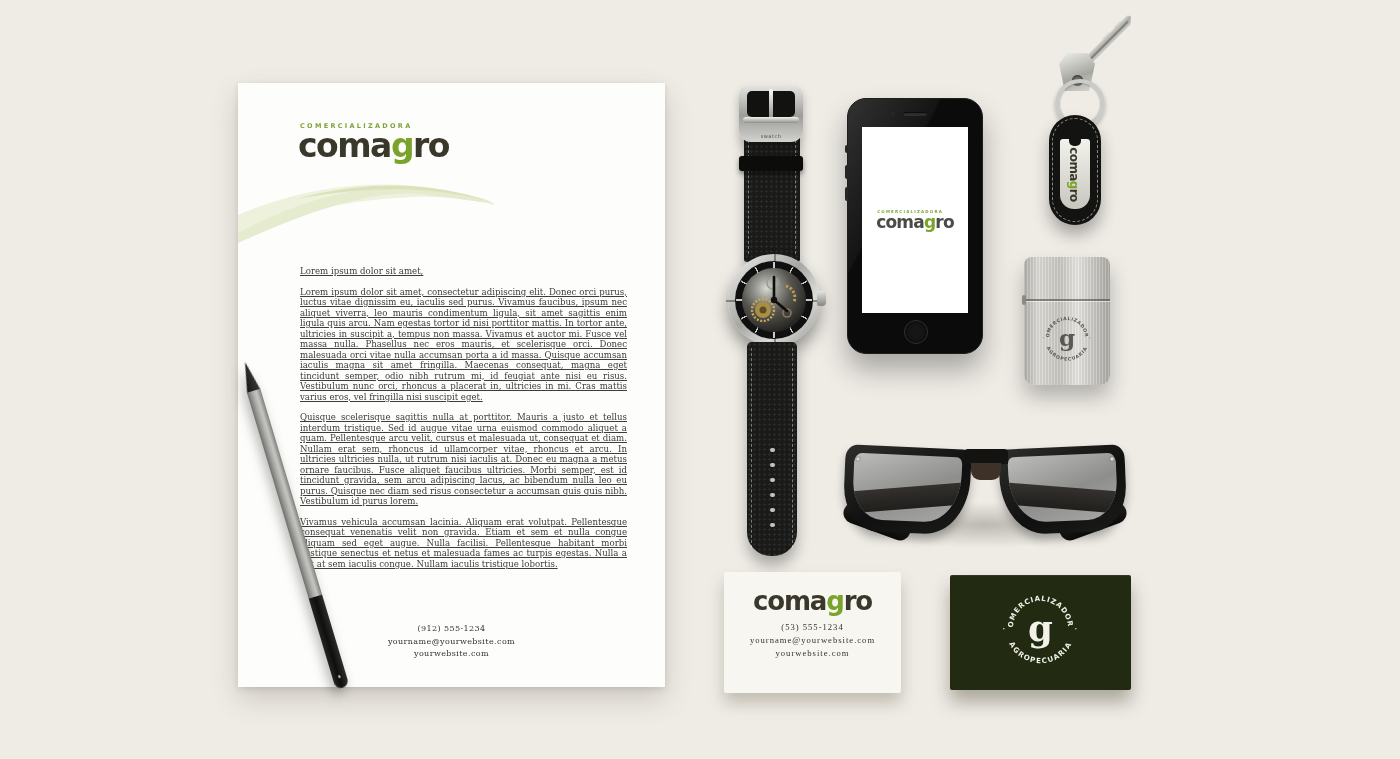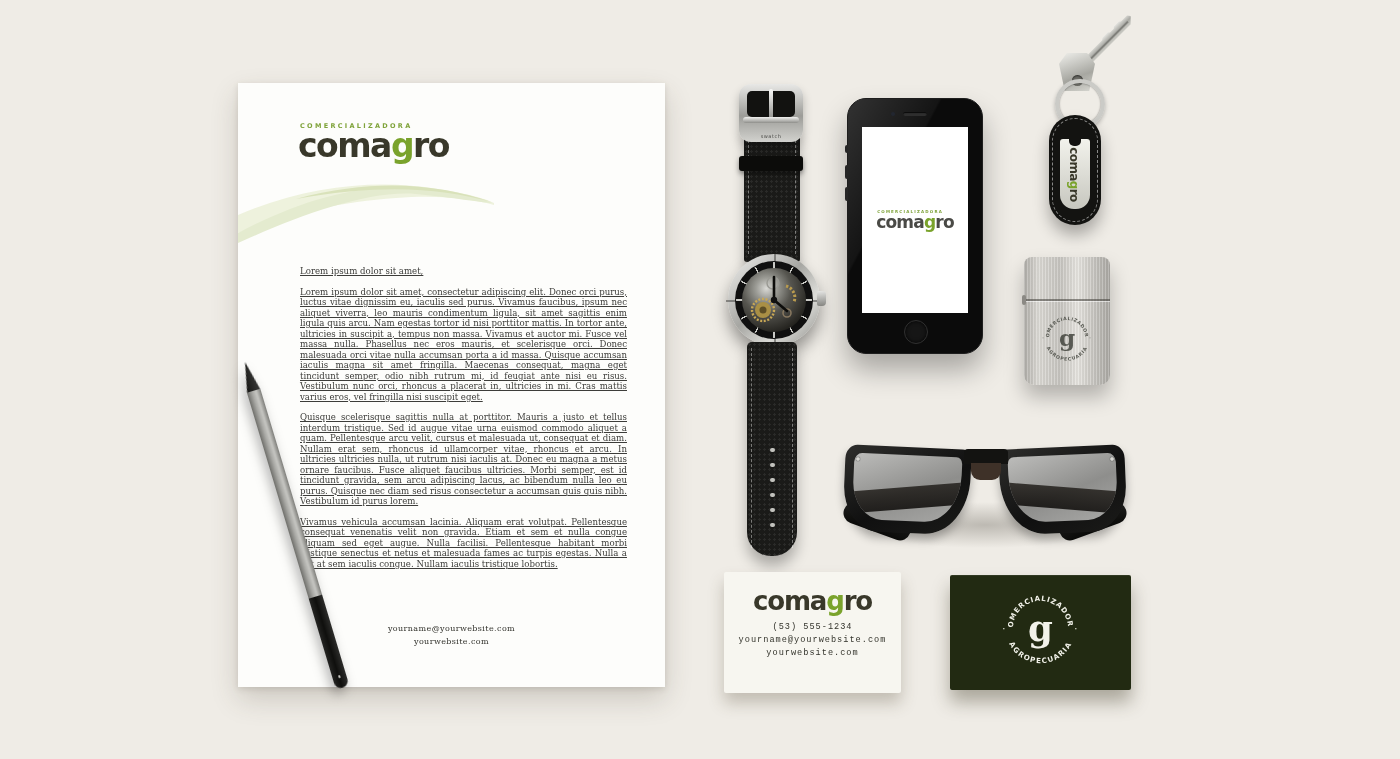--- a/index.html
+++ b/index.html
@@ -139,21 +139,21 @@
   .lens-frame.right .temple-behind{transform:rotate(7deg);}
   .sun-bridge{position:absolute;left:124px;top:26px;width:44px;height:15px;background:#131311;border-radius:4px 4px 0 0;}
   .sun-bridge-under{position:absolute;left:131px;top:40px;width:30px;height:17px;background:#3e3128;border-radius:0 0 9px 9px;}
   .hinge-dot{position:absolute;width:4px;height:4px;border-radius:50%;background:#d8d8d4;box-shadow:0 0 1px #000;}
   .hinge-dot.left{left:16px;top:34px;} .hinge-dot.right{left:270px;top:34px;}
 
   
   .card-front{position:absolute;left:724px;top:572px;width:177px;height:121px;background:#f7f6f0;border-radius:2px;
               box-shadow:0 10px 16px rgba(80,70,45,.28);text-align:center;}
   .card-front .wordmark{font-size:26px;letter-spacing:-1.2px;display:inline-block;margin-top:18px;}
-  .card-contact{margin-top:7px;font-family:Liberation Mono, monospace;font-size:8.6px;line-height:13px;
+  .card-contact{margin-top:7px;font-family:Liberation Serif, serif;font-size:8.6px;line-height:13px;
                 letter-spacing:1px;color:#33332b;}
   .card-back{position:absolute;left:950px;top:575px;width:181px;height:114px;background:#222a12;border-radius:2px;
              box-shadow:0 12px 18px rgba(60,55,35,.38);border-top:1px solid rgba(255,255,255,.07);}
   .card-back-stamp{position:absolute;left:46px;top:8px;width:89px;height:89px;}
 
   .stamp-text{font-family:"DejaVu Sans",sans-serif;font-weight:bold;}
 </style>
 </head>
 <body>
 
@@ -169,20 +169,21 @@
       <span class="brand-tagline">COMERCIALIZADORA</span>
       <span class="wordmark"><span>coma</span><span class="accent">g</span><span>ro</span></span>
     </div>
     <div class="lh-body">
       <p class="lh-salutation">Lorem ipsum dolor sit amet,</p>
       <p>Lorem ipsum dolor sit amet, consectetur adipiscing elit. Donec orci purus, luctus vitae dignissim eu, iaculis sed purus. Vivamus faucibus, ipsum nec aliquet viverra, leo mauris condimentum ligula, sit amet sagittis enim ligula quis arcu. Nam egestas tortor id nisi porttitor mattis. In tortor ante, ultricies in suscipit a, tempus non massa. Vivamus et auctor mi. Fusce vel massa nulla. Phasellus nec eros mauris, et scelerisque orci. Donec malesuada orci vitae nulla accumsan porta a id massa. Quisque accumsan iaculis magna sit amet fringilla. Maecenas consequat, magna eget tincidunt semper, odio nibh rutrum mi, id feugiat ante nisi eu risus. Vestibulum nunc orci, rhoncus a placerat in, ultricies in mi. Cras mattis varius eros, vel fringilla nisi suscipit eget.</p>
       <p>Quisque scelerisque sagittis nulla at porttitor. Mauris a justo et tellus interdum tristique. Sed id augue vitae urna euismod commodo aliquet a quam. Pellentesque arcu velit, cursus et malesuada ut, consequat et diam. Nullam erat sem, rhoncus id ullamcorper vitae, rhoncus et arcu. In ultricies ultricies nulla, ut rutrum nisi iaculis at. Donec eu magna a metus ornare faucibus. Fusce aliquet faucibus ultricies. Morbi semper, est id tincidunt gravida, sem arcu adipiscing lacus, ac bibendum nulla leo eu purus. Quisque nec diam sed risus consectetur a accumsan quis quis nibh. Vestibulum id purus lorem.</p>
       <p>Vivamus vehicula accumsan lacinia. Aliquam erat volutpat. Pellentesque consequat venenatis velit non gravida. Etiam et sem et nulla congue aliquam sed eget augue. Nulla facilisi. Pellentesque habitant morbi tristique senectus et netus et malesuada fames ac turpis egestas. Nulla a elit at sem iaculis congue. Nullam iaculis tristique lobortis.</p>
     </div>
     <div class="lh-contact">
+      <div>(912) 555-1234</div>
       <div>yourname@yourwebsite.com</div>
       <div>yourwebsite.com</div>
     </div>
   </div>
 
   <div class="pencil">
     <div class="pencil-tip"></div>
     <div class="pencil-body"></div>
     <div class="pencil-cap"></div>
   </div>

